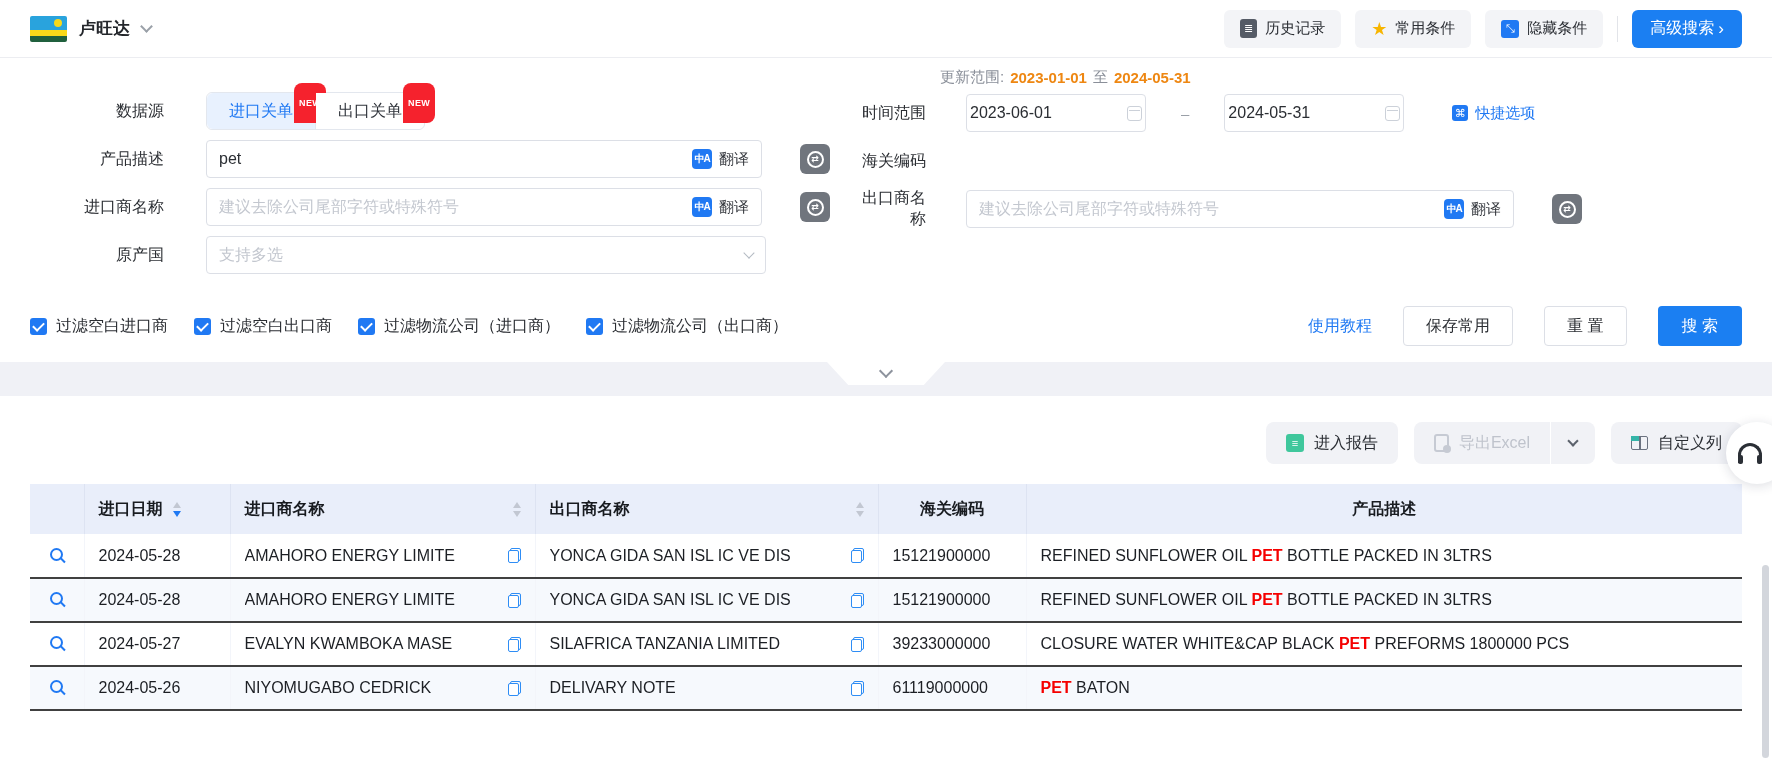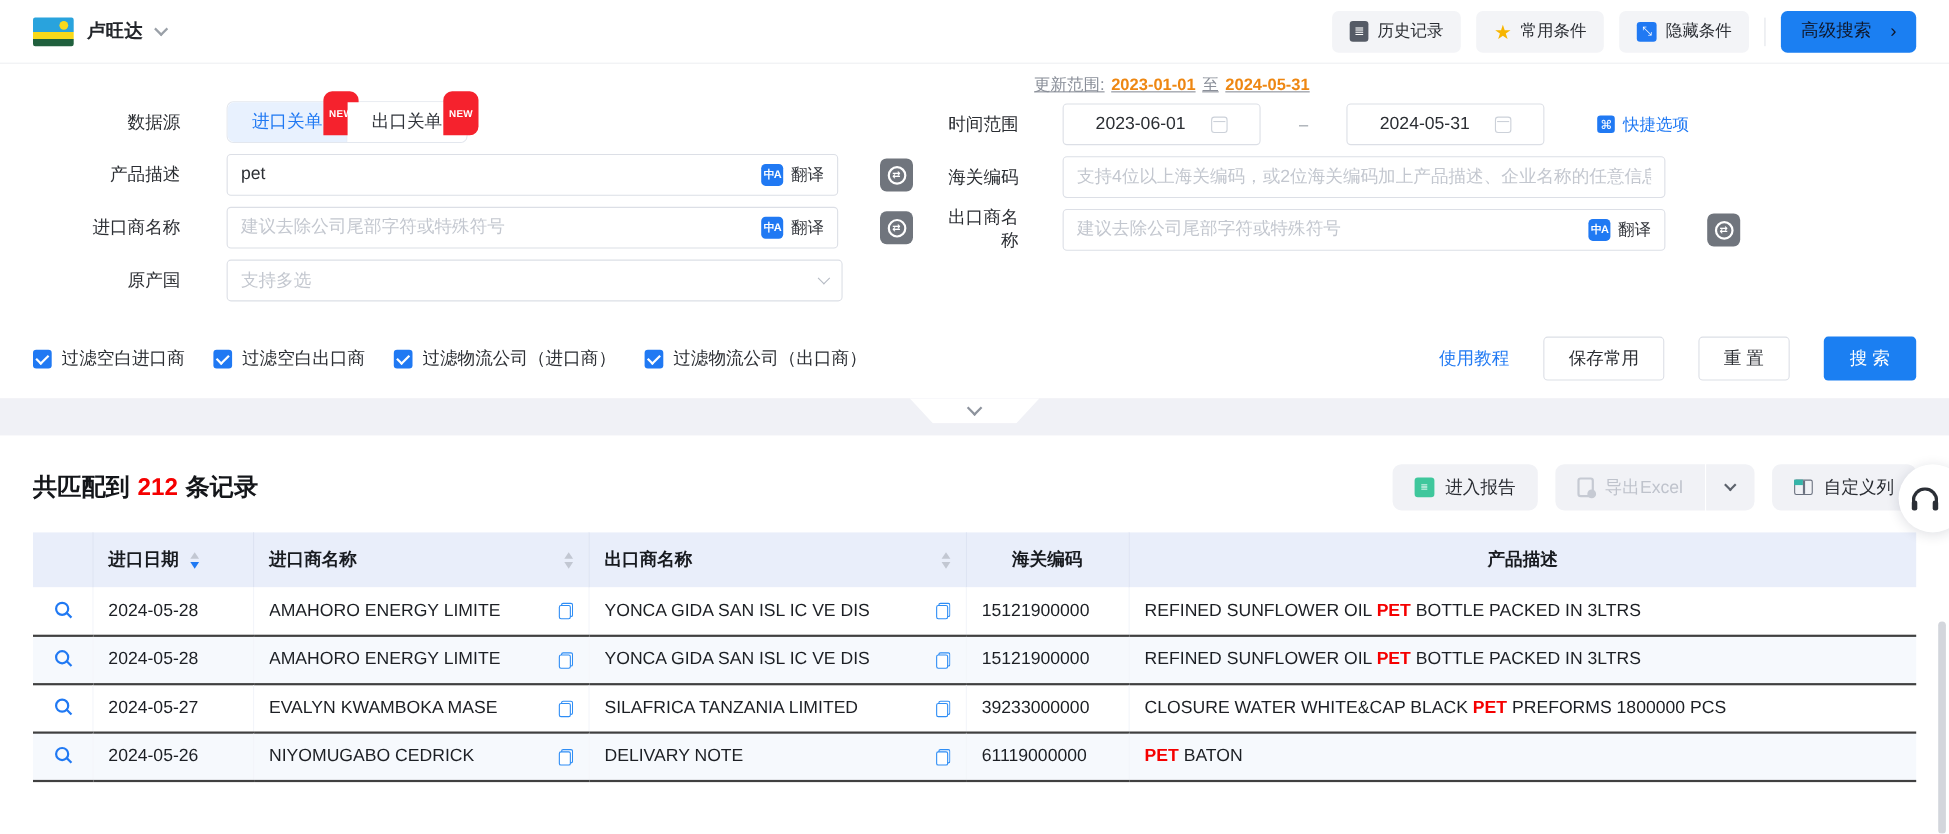--- a/index.html
+++ b/index.html
@@ -13,54 +13,54 @@
           background:linear-gradient(#29a3dd 0 52%, #f9d91a 52% 76%, #20603d 76% 100%); }
   .flag::after { content:''; position:absolute; top:3px; right:5px; width:8px; height:8px; border-radius:50%; background:#f9d91a; }
   .country { margin-left:12px; font-size:17px; font-weight:700; color:#23262b; }
   .chev-dn { width:9px; height:9px; border-right:2px solid #9aa0a8; border-bottom:2px solid #9aa0a8; transform:rotate(45deg); margin-left:12px; margin-top:-5px; }
   .topbar-right { margin-left:auto; display:flex; align-items:center; gap:14px; }
   .chipbtn { display:flex; align-items:center; gap:8px; height:38px; padding:0 16px; background:#f3f4f7; border-radius:6px; font-size:15px; color:#2a2d33; cursor:pointer; }
   .ic-hist { width:17px; height:19px; background:#555b66; border-radius:3px; color:#fff; font-size:11px; display:flex; align-items:center; justify-content:center; }
   .ic-star { color:#f7b500; font-size:18px; line-height:1; }
   .ic-collapse { width:18px; height:18px; background:#2079f3; border-radius:3px; color:#fff; font-size:11px; display:flex; align-items:center; justify-content:center; }
   .vdiv { width:1px; height:26px; background:#e2e4e9; }
-  .btn-adv { display:flex; align-items:center; gap:17px; height:38px; padding:0 18px; background:#1b7ff2; border-radius:6px; color:#0f172a; font-size:16px; cursor:pointer; }
+  .btn-adv { display:flex; align-items:center; gap:4px; height:38px; padding:0 18px; background:#1b7ff2; border-radius:6px; color:#ffffff; font-size:16px; cursor:pointer; }
   .btn-adv .arr { font-size:17px; }
 
   
   .form-card { background:#fff; padding:6px 30px 0 30px; }
   .form-grid { display:flex; }
   .form-left { width:800px; flex-shrink:0; }
   .form-right { flex:1; margin-left:20px; }
   .spacer26 { height:28px; }
   .frow { display:flex; align-items:center; height:38px; margin-bottom:10px;gap:26px; }
   .flabel { width:150px; flex-shrink:0; text-align:right; padding-right:16px; font-size:16px; color:#2b2e33; }
   .flabel-r { width:90px; flex-shrink:0; text-align:right; padding-right:14px; font-size:16px; color:#2b2e33; }
 
-  .update-line { height:22px; margin:2px 0 6px 90px; font-size:15px; color:#8a8f99; display:flex; align-items:center; gap:6px;text-decoration:underline; }
+  .update-line { height:22px; margin:2px 0 6px 90px; font-size:15px; color:#8a8f99; display:flex; align-items:center; gap:6px; }
   .update-line b { color:#ee8712; font-weight:700; }
 
   .tabs { display:flex; border:1px solid #e3e7ee; border-radius:6px; }
   .tab { position:relative; height:36px; line-height:36px; padding:0 22px; font-size:16px; background:#fff; color:#30343b; cursor:pointer; }
   .tab:first-child { border-radius:6px 0 0 6px; border-right:1px solid #e3e7ee; }
   .tab:last-child { border-radius:0 6px 6px 0; }
   .tab.active { background:#e8f1fe; color:#2079f3; }
   .ribbon { position:absolute; top:-10px; right:-11px; background:#f5222d; color:#fff; font-size:9px; font-weight:700; padding:2px 5px 2px; border-radius:8px 8px 8px 0; letter-spacing:.3px; }
 
   .inp { position:relative; display:flex; align-items:center; height:38px; width:560px; border:1px solid #dcdfe6; border-radius:4px; background:#fff; padding:0 12px; }
   .inp input { border:none; outline:none; flex:1; font-size:16px; color:#2b2e33; font-family:inherit; background:transparent; min-width:0; }
   .inp input::placeholder { color:#c3c7cf; }
   .inp-wide { width:548px; }
   .trans { display:flex; align-items:center; gap:7px; margin-left:10px; cursor:pointer; flex-shrink:0; }
   .ic-trans { width:20px; height:20px; background:#2079f3; border-radius:4px; color:#fff; font-size:10px; font-weight:700; display:flex; align-items:center; justify-content:center; letter-spacing:-1px; }
   .trans span.t { font-size:15px; color:#34373d; }
   .swapbtn { width:30px; height:30px; margin-left:12px; background:#70757d; border-radius:6px; display:flex; align-items:center; justify-content:center; cursor:pointer; flex-shrink:0; }
   .swapg { width:17px; height:17px; border:2px solid #fff; border-radius:50%; color:#fff; font-size:9px; line-height:13px; text-align:center; font-weight:700; }
 
-  .dateinp { display:flex; align-items:center; justify-content:space-between; width:180px; height:38px; border:1px solid #dcdfe6; border-radius:4px; padding:0 29px; font-size:16px; color:#2b2e33; background:#fff; cursor:pointer; }
+  .dateinp { display:flex; align-items:center; justify-content:space-between; width:180px; height:38px; border:1px solid #dcdfe6; border-radius:4px; padding:0 3px; font-size:16px; color:#2b2e33; background:#fff; cursor:pointer; }
   .cal { width:15px; height:15px; border:1.5px solid #ccd1d9; border-radius:3px; position:relative; }
   .cal::before { content:''; position:absolute; top:3px; left:1px; right:1px; height:1.5px; background:#ccd1d9; }
   .dash { margin:0 9px; color:#9aa0a8; font-size:15px; }
   .quick { display:flex; align-items:center; gap:7px; margin-left:22px; cursor:pointer; }
   .ic-cmd { width:16px; height:16px; background:#2079f3; border-radius:3px; color:#fff; font-size:11px; display:flex; align-items:center; justify-content:center; }
   .quick span.q { color:#2079f3; font-size:15px; }
 
   .sel { display:flex; align-items:center; justify-content:space-between; width:560px; height:38px; border:1px solid #dcdfe6; border-radius:4px; padding:0 12px; background:#fff; cursor:pointer; }
   .sel .ph { color:#c3c7cf; font-size:16px; }
   .chev-sm { width:8px; height:8px; border-right:1.6px solid #b4bac3; border-bottom:1.6px solid #b4bac3; transform:rotate(45deg); margin-top:-4px; }
@@ -228,23 +228,20 @@
             <span>2024-05-31</span>
             <span class="cal"></span>
           </div>
           <div class="quick">
             <span class="ic-cmd">⌘</span>
             <span class="q">快捷选项</span>
           </div>
         </div>
         <div class="frow">
           <div class="flabel-r">海关编码</div>
-          <div class="inp inp-wide">
-            <input placeholder="支持4位以上海关编码，或2位海关编码加上产品描述、企业名称的任意信息" style="">
-          </div>
         </div>
         <div class="frow">
           <div class="flabel-r">出口商名称</div>
           <div class="inp inp-wide">
             <input placeholder="建议去除公司尾部字符或特殊符号" style="">
             <div class="trans">
               <span class="ic-trans">中A</span>
               <span class="t">翻译</span>
             </div>
           </div>
@@ -282,23 +279,20 @@
   </div>
 
   <div class="strip">
     <div class="strip-tab">
       <span class="chev-dn2"></span>
     </div>
   </div>
 
   <div class="results">
     <div class="res-head">
-      <div class="res-title">
-        <span>共匹配到</span><span class="cnt">212</span><span>条记录</span>
-      </div>
       <div class="res-actions">
         <div class="rbtn">
           <span class="ic-report">≡</span>
           <span>进入报告</span>
         </div>
         <div class="rbtn-group">
           <div class="rbtn disabled">
             <span class="ic-doc"></span>
             <span>导出Excel</span>
           </div>

